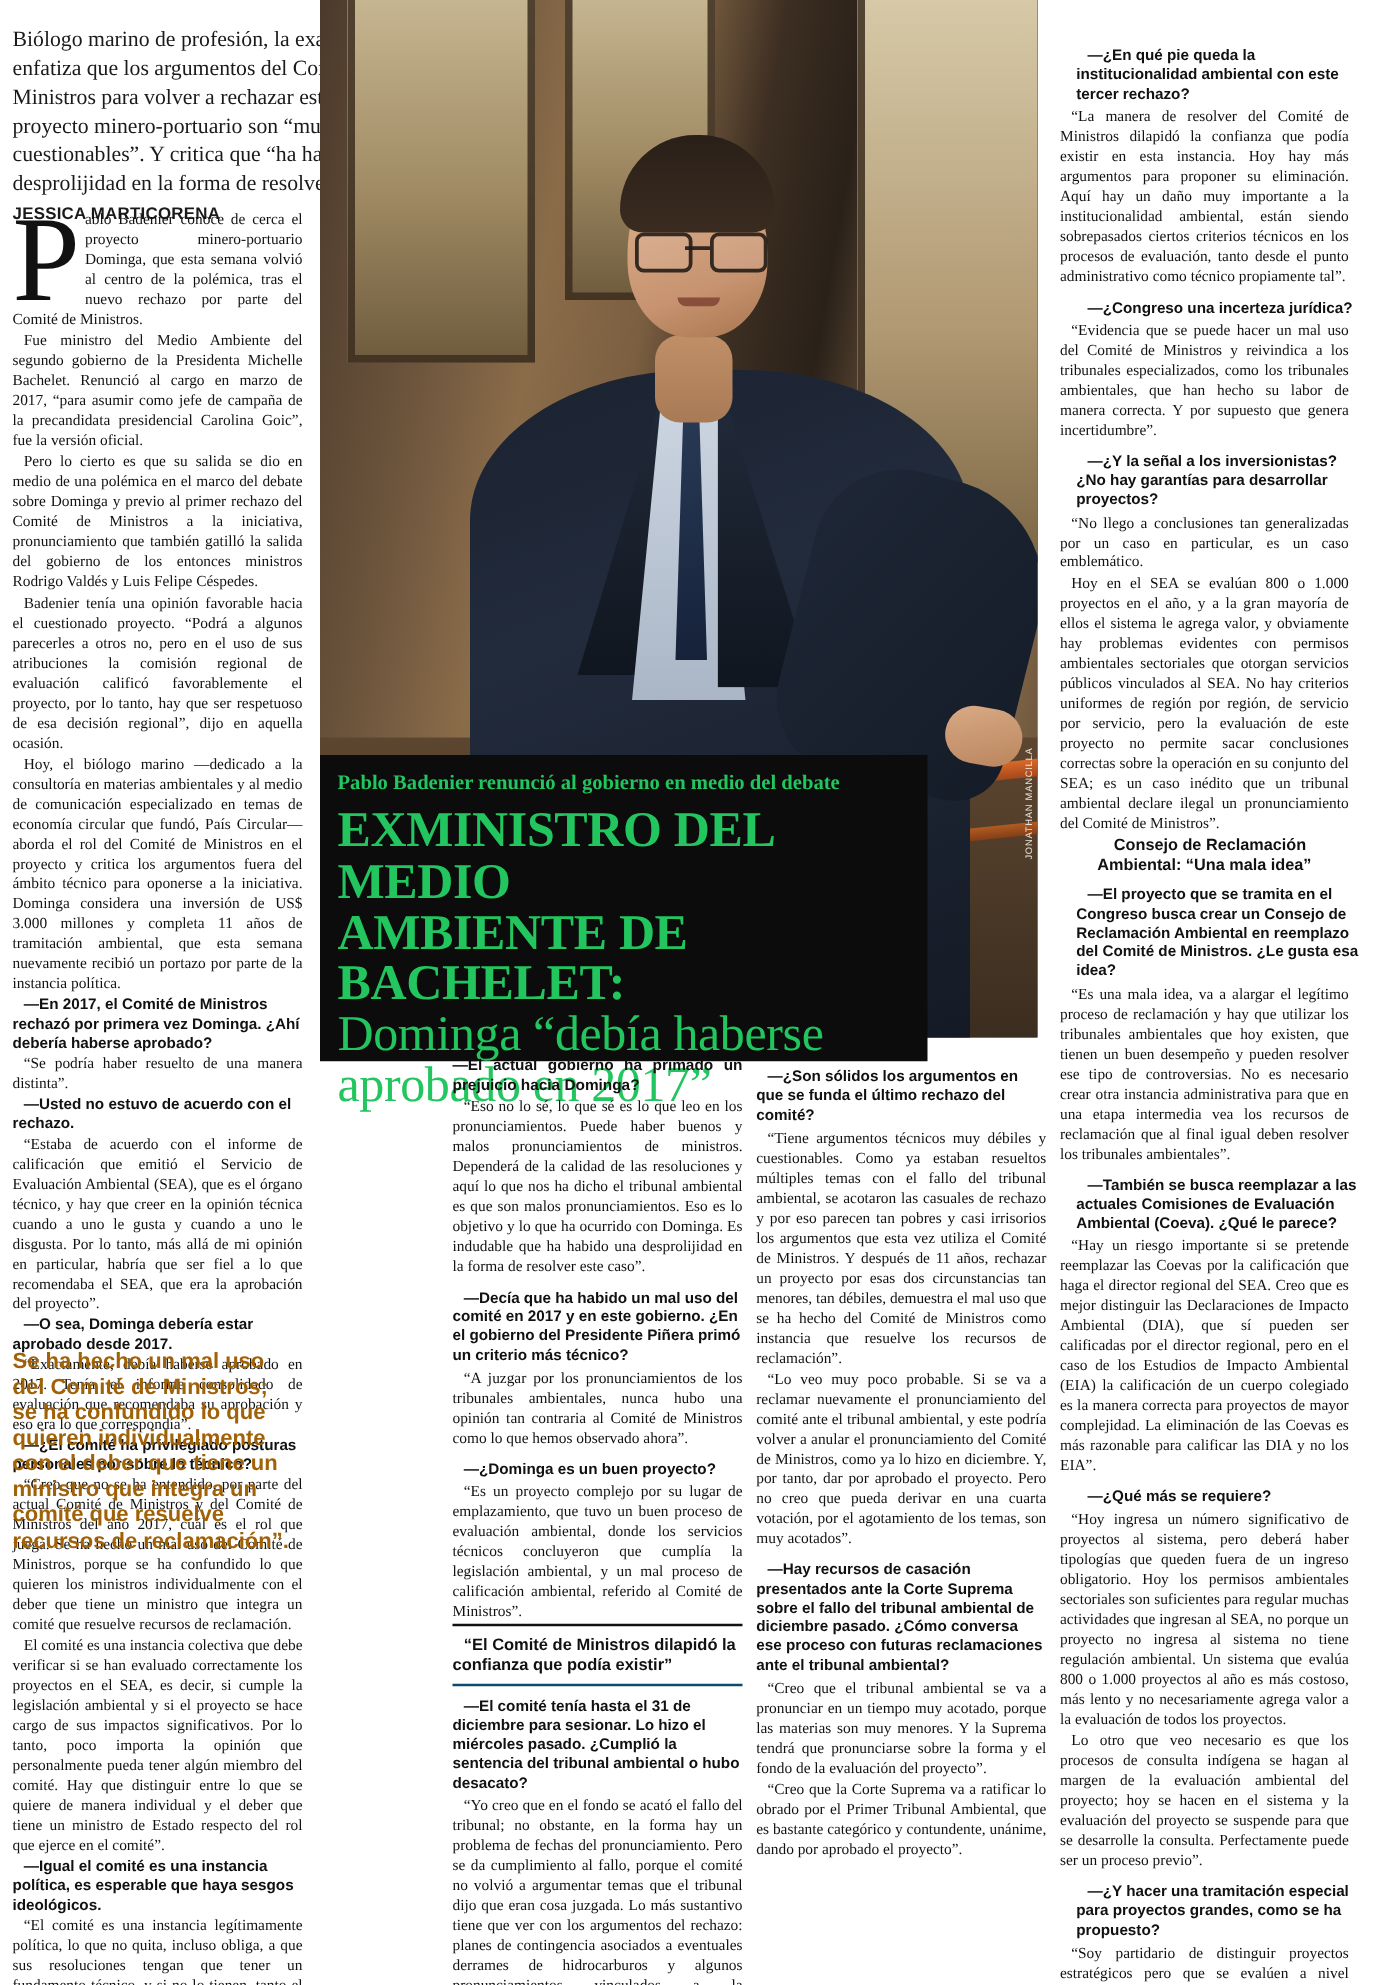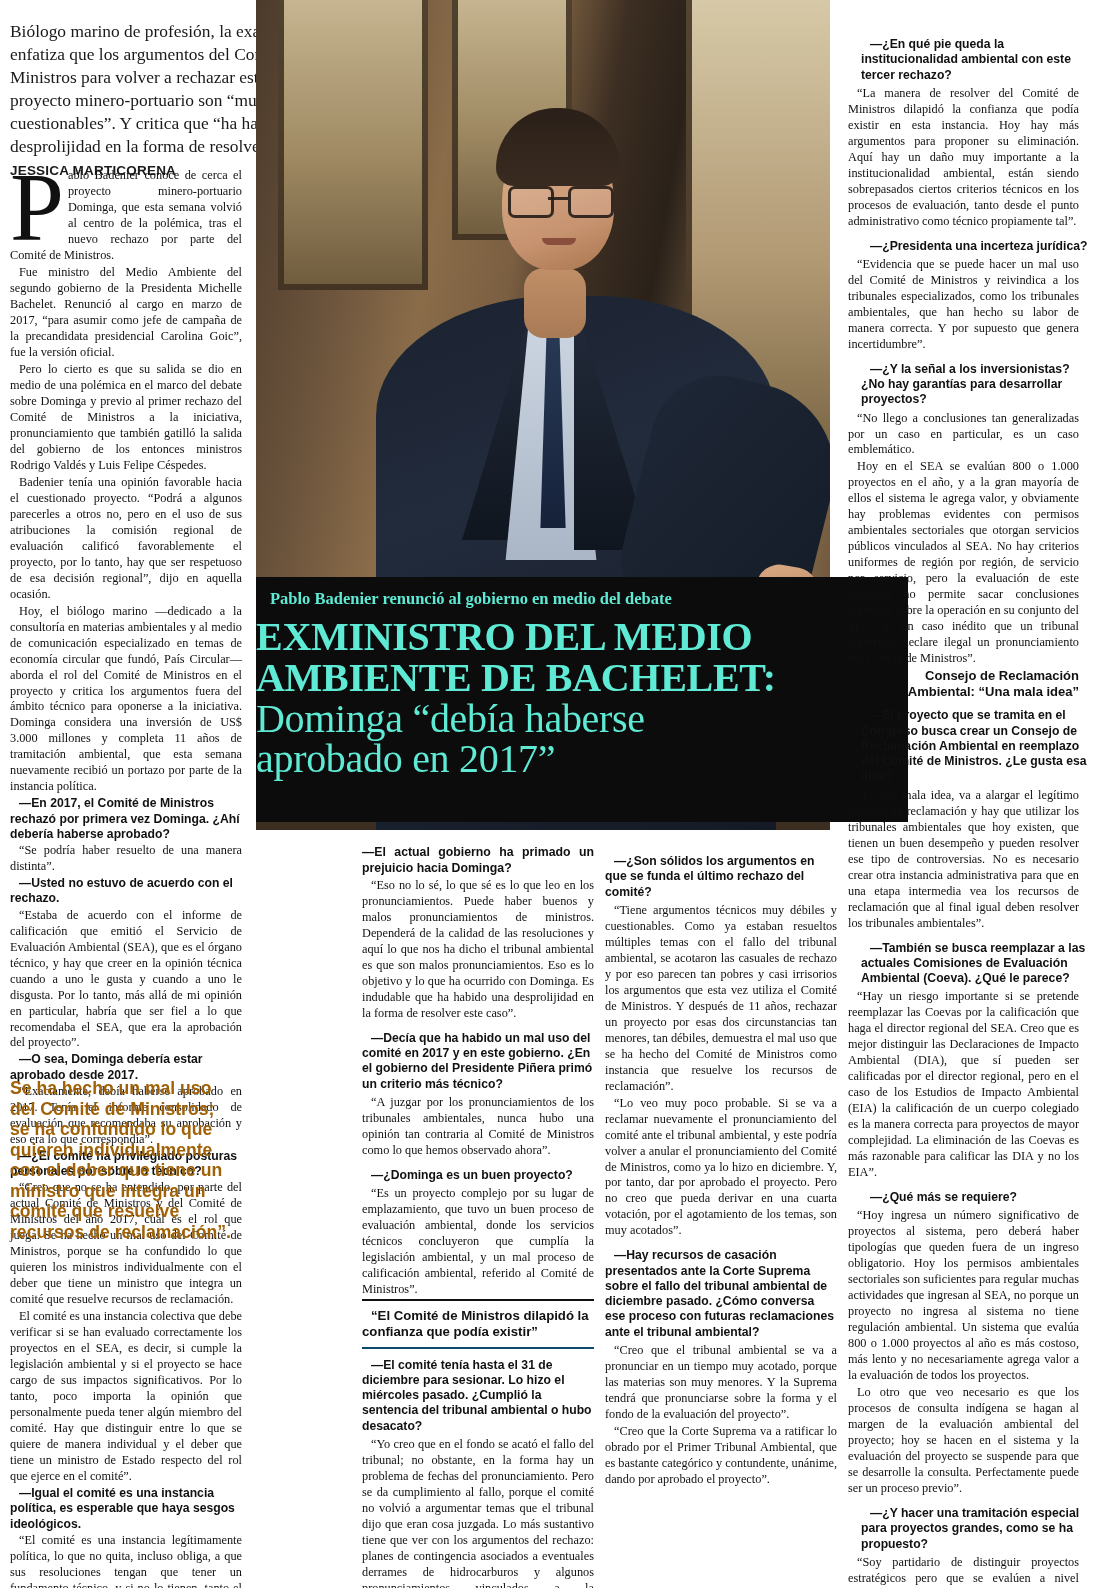--- a/index.html
+++ b/index.html
@@ -197,39 +197,39 @@
   .ph-lapelR {
     position: absolute; left: 318px; top: 300px; width: 78px; height: 250px;
     background: linear-gradient(180deg, #232c3c, #10161f);
     clip-path: polygon(0 0, 100% 100%, 0 100%);
   }
 
   
   .headblock {
     position: absolute;
     left: 256px;
-    top: 577px;
-    width: 652px;
+    top: 604px;
+    width: 486px;
     height: 245px;
     background: #0c0c0c;
-    color: #5eead4;
+    color: #22c55e;
     padding: 0;
   }
   .kicker {
     font-family: "Liberation Serif", serif;
     font-weight: bold;
     font-size: 16.5px;
     padding: 12px 14px 8px 14px;
   }
   .headline {
     font-family: "Liberation Serif", serif;
     font-size: 40px;
     line-height: 1.02;
     font-weight: bold;
-    padding: 0 0;
+    padding: 0 14px;
     letter-spacing: -0.3px;
   }
   .headline .line2 {
     font-weight: normal;
   }
 
   
   .col-right {
     position: absolute;
     left: 848px;
@@ -243,21 +243,21 @@
   .col-right p { margin: 0 11px 1px 0; text-indent: 9px; }
   .col-right .q {
     margin: 9px 0 3px 13px;
   }
   .subhead {
     font-family: "Liberation Sans", sans-serif;
     font-weight: bold;
     font-size: 13px;
     line-height: 1.2;
     margin: 12px 0 6px 0;
-    text-align: right;
+    text-align: center;
     text-indent: 0;
   }
 
   
   .bottom-col {
     position: absolute;
     top: 845px;
     font-size: 12.3px;
     line-height: 1.30;
     text-align: justify;
@@ -394,21 +394,21 @@
     <p class="q">—Hay recursos de casación presentados ante la Corte Suprema sobre el fallo del tribunal ambiental de diciembre pasado. ¿Cómo conversa ese proceso con futuras reclamaciones ante el tribunal ambiental?</p>
     <p>“Creo que el tribunal ambiental se va a pronunciar en un tiempo muy acotado, porque las materias son muy menores. Y la Suprema tendrá que pronunciarse sobre la forma y el fondo de la evaluación del proyecto”.</p>
 
     <p>“Creo que la Corte Suprema va a ratificar lo obrado por el Primer Tribunal Ambiental, que es bastante categórico y contundente, unánime, dando por aprobado el proyecto”.</p>
   </div>
 
   <div class="col-right">
     <p class="q">—¿En qué pie queda la institucionalidad ambiental con este tercer rechazo?</p>
     <p>“La manera de resolver del Comité de Ministros dilapidó la confianza que podía existir en esta instancia. Hoy hay más argumentos para proponer su eliminación. Aquí hay un daño muy importante a la institucionalidad ambiental, están siendo sobrepasados ciertos criterios técnicos en los procesos de evaluación, tanto desde el punto administrativo como técnico propiamente tal”.</p>
 
-    <p class="q">—¿Presidenta una incerteza jurídica?</p>
+    <p class="q">—¿Congreso una incerteza jurídica?</p>
     <p>“Evidencia que se puede hacer un mal uso del Comité de Ministros y reivindica a los tribunales especializados, como los tribunales ambientales, que han hecho su labor de manera correcta. Y por supuesto que genera incertidumbre”.</p>
 
     <p class="q">—¿Y la señal a los inversionistas? ¿No hay garantías para desarrollar proyectos?</p>
     <p>“No llego a conclusiones tan generalizadas por un caso en particular, es un caso emblemático.</p>
     <p>Hoy en el SEA se evalúan 800 o 1.000 proyectos en el año, y a la gran mayoría de ellos el sistema le agrega valor, y obviamente hay problemas evidentes con permisos ambientales sectoriales que otorgan servicios públicos vinculados al SEA. No hay criterios uniformes de región por región, de servicio por servicio, pero la evaluación de este proyecto no permite sacar conclusiones correctas sobre la operación en su conjunto del SEA; es un caso inédito que un tribunal ambiental declare ilegal un pronunciamiento del Comité de Ministros”.</p>
 
     <p class="subhead">Consejo de Reclamación Ambiental: “Una mala idea”</p>
 
     <p class="q">—El proyecto que se tramita en el Congreso busca crear un Consejo de Reclamación Ambiental en reemplazo del Comité de Ministros. ¿Le gusta esa idea?</p>
     <p>“Es una mala idea, va a alargar el legítimo proceso de reclamación y hay que utilizar los tribunales ambientales que hoy existen, que tienen un buen desempeño y pueden resolver ese tipo de controversias. No es necesario crear otra instancia administrativa para que en una etapa intermedia vea los recursos de reclamación que al final igual deben resolver los tribunales ambientales”.</p>

